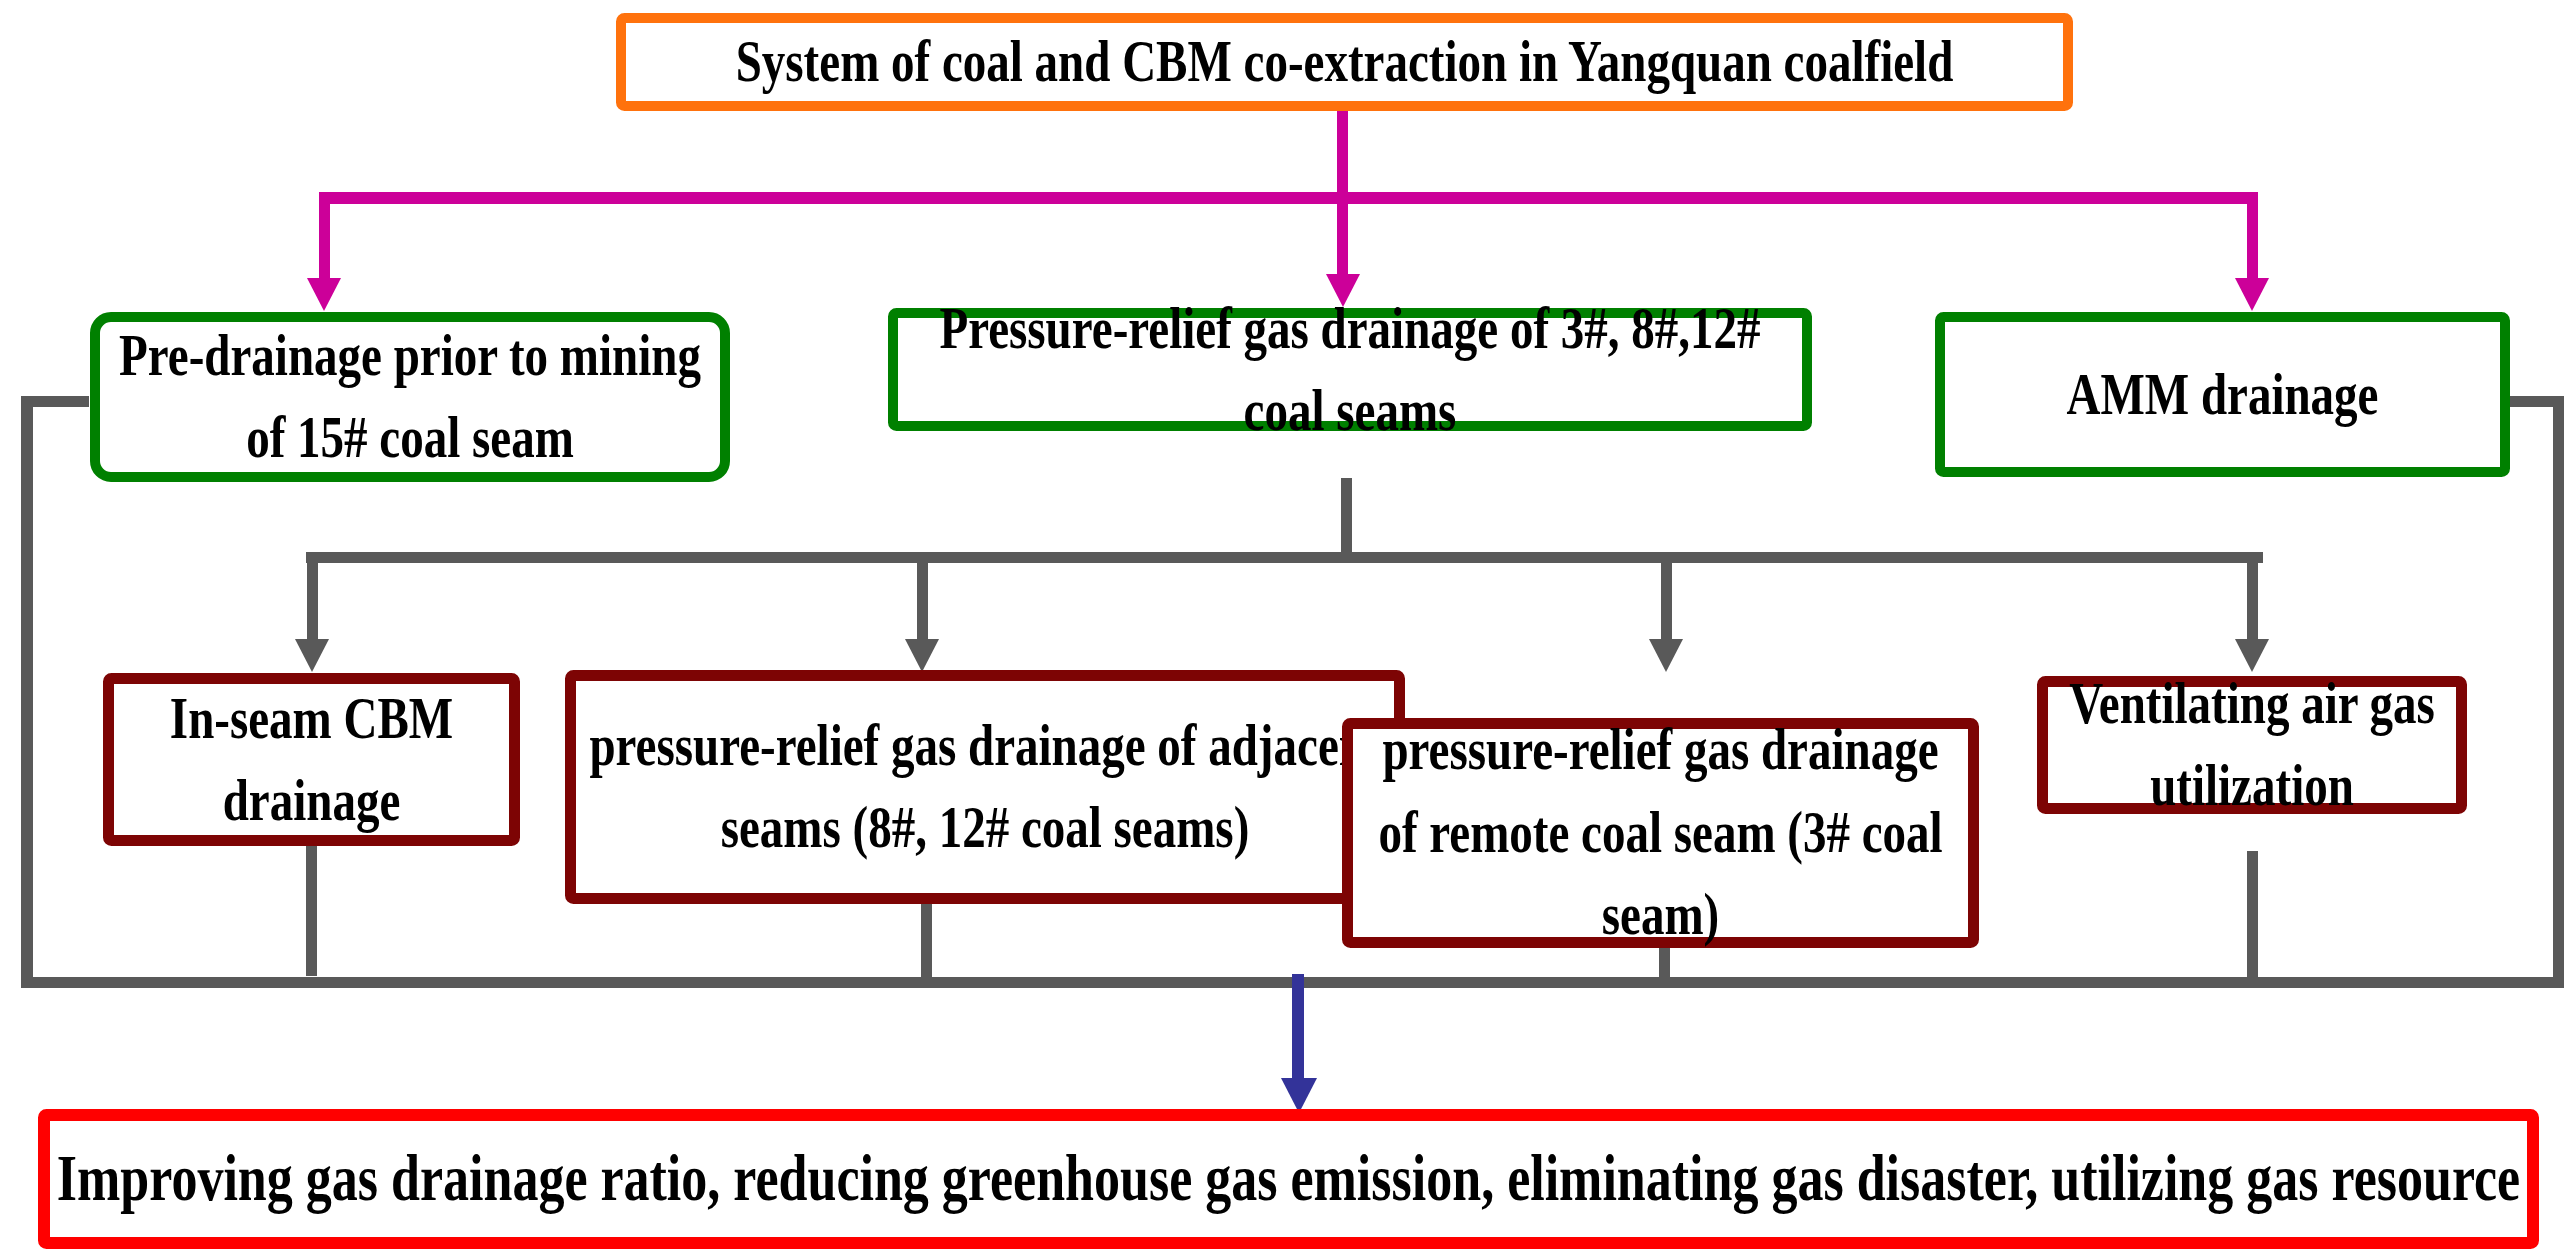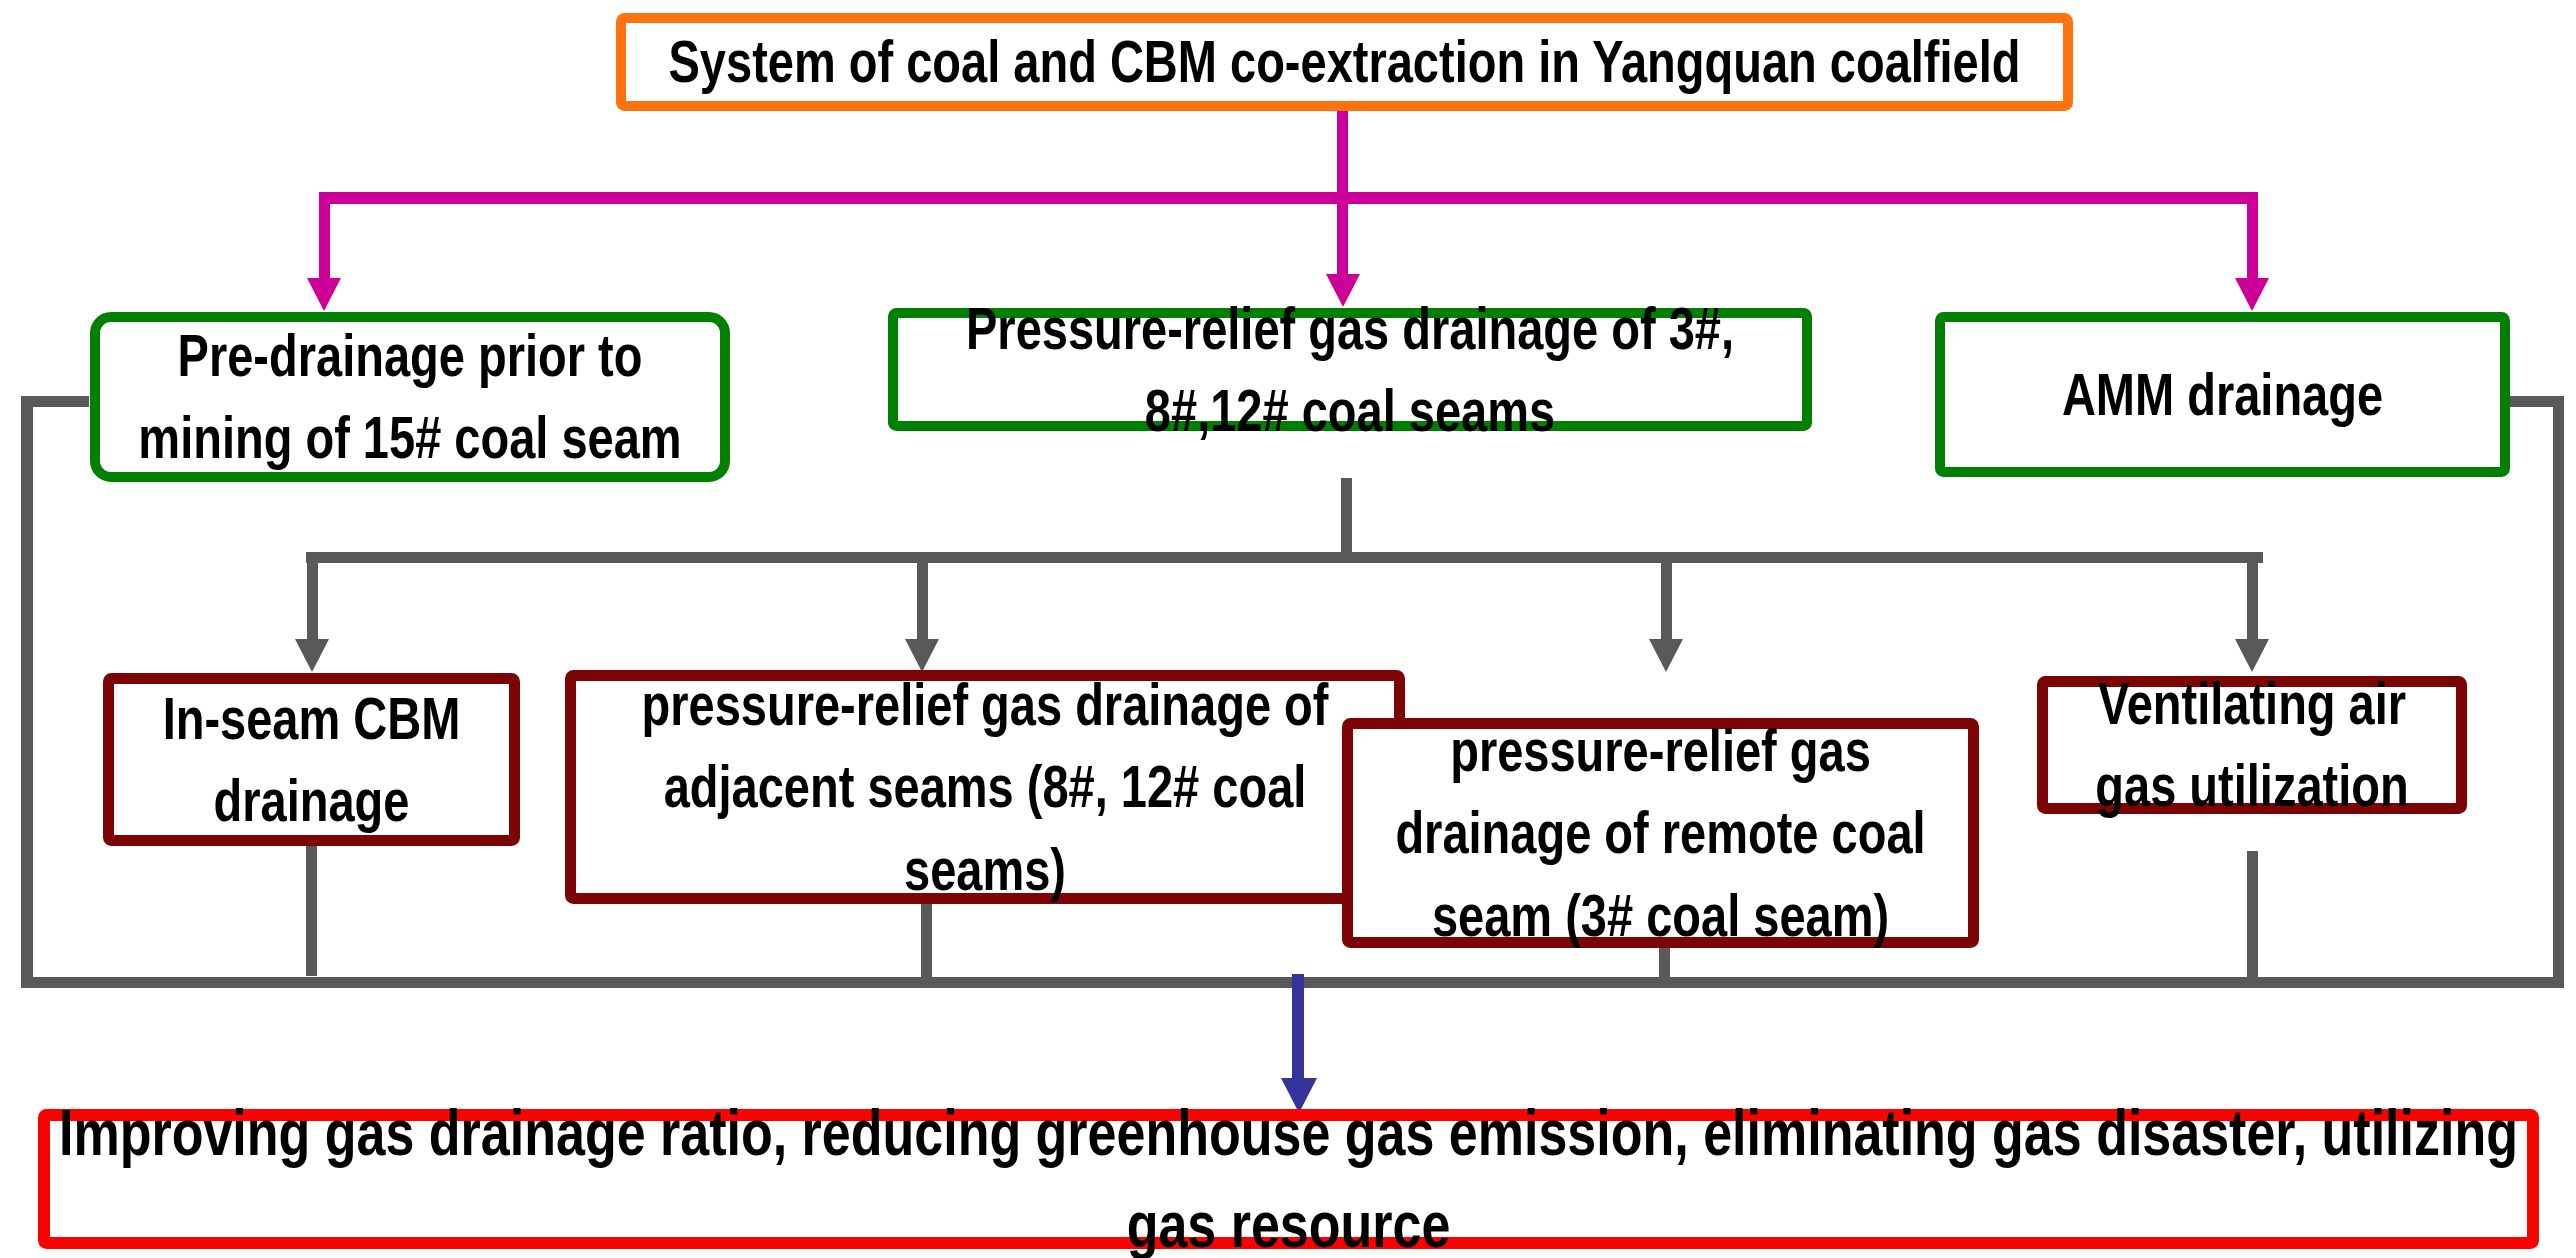--- a/index.html
+++ b/index.html
@@ -2,21 +2,21 @@
 <html style="--orange: #FF720D; --magenta: #CC0099; --green: #008000; --dark-red: #7D0404; --red: #FF0000; --gray: #595959; --blue: #333399; --text: #000000; --background: #FFFFFF;font-size:11.4px"><head>
 <meta charset="utf-8">
 <style>
   html, body { margin: 0; padding: 0; background: #ffffff; }
   #canvas {
     position: relative;
     width: 2576px;
     height: 1259px;
     background: #ffffff;
     overflow: hidden;
-    font-family: Liberation Sans, sans-serif;
+    font-family: Liberation Serif, serif;
     color: #000000;
   }
   .box {
     position: absolute;
     box-sizing: border-box;
     display: flex;
     align-items: center;
     justify-content: center;
     text-align: center;
     background: #ffffff;

